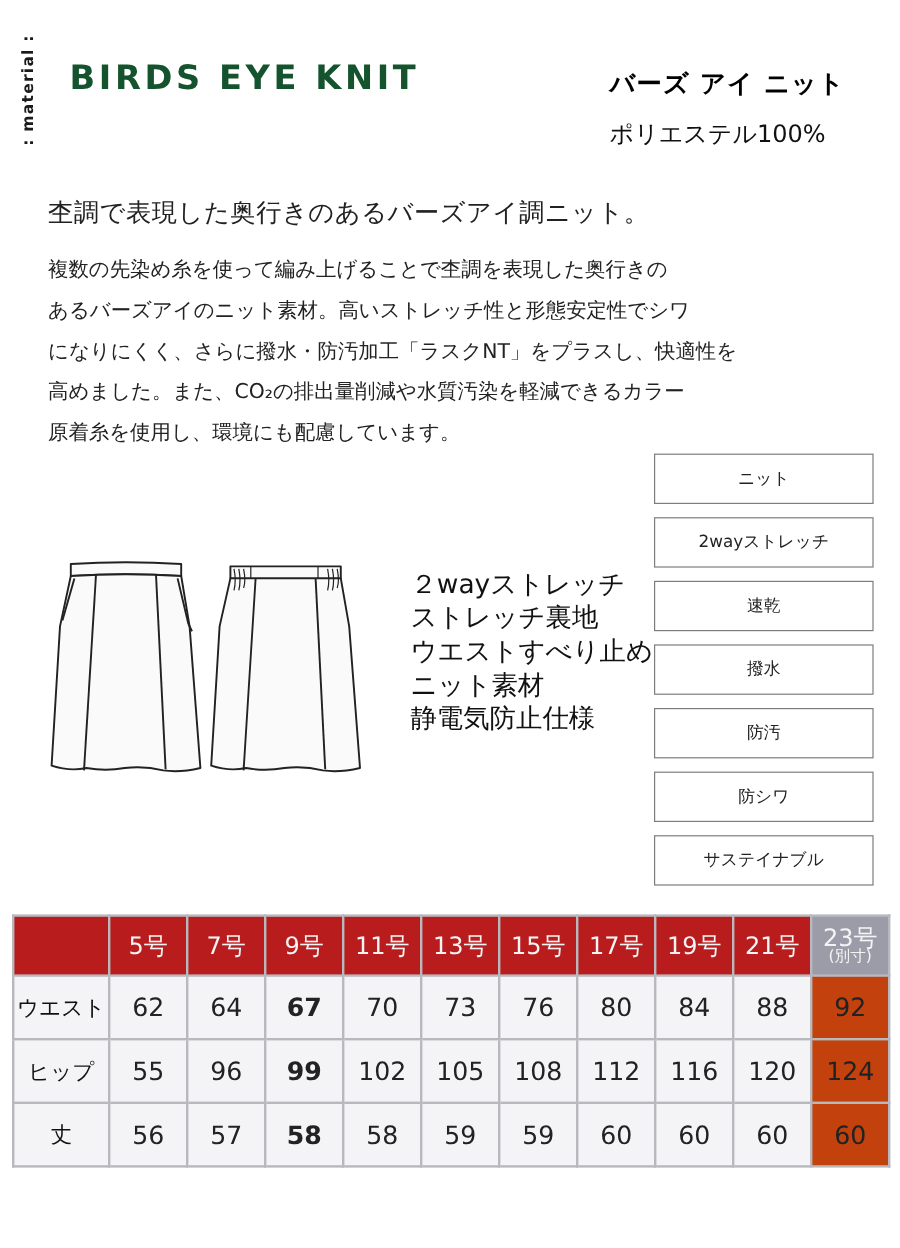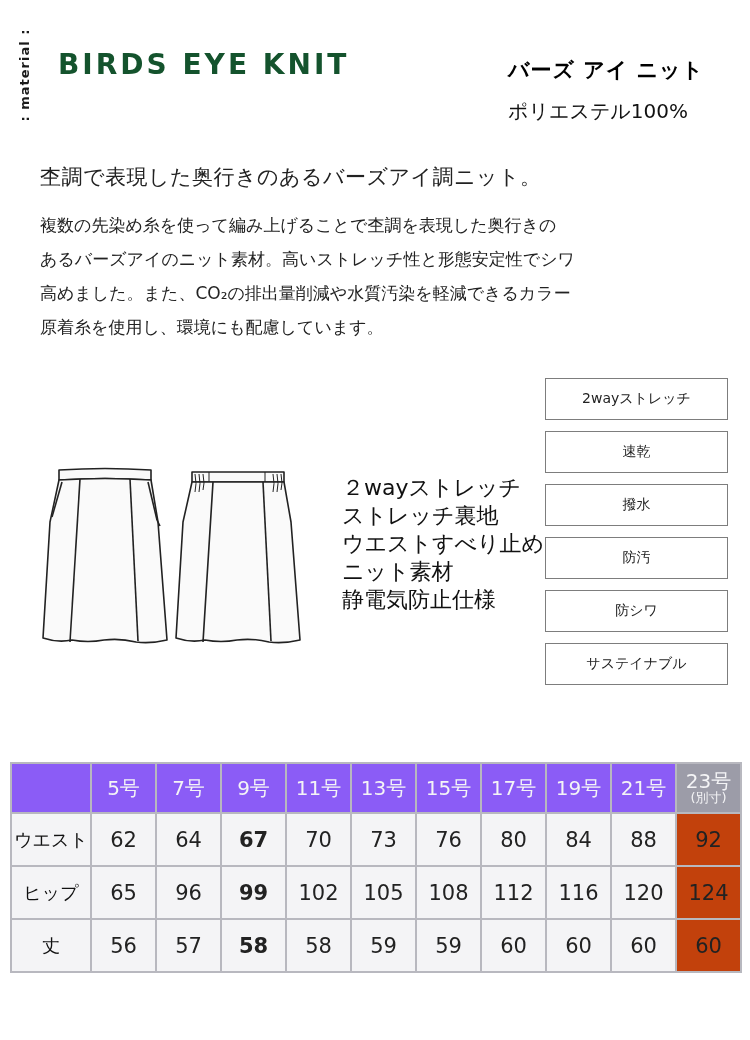--- a/index.html
+++ b/index.html
@@ -61,21 +61,21 @@
   }
 
   .size-table {
     position: absolute; left: 10px; top: 762px;
     border-collapse: collapse;
   }
   .size-table td, .size-table th {
     border: 2px solid #b8b8bf; text-align: center; padding: 0;
   }
   .size-table th {
-    background: #8b5cf6; color: #f4f4f6; font-weight: normal;
+    background: #b91c1c; color: #f4f4f6; font-weight: normal;
     height: 50px; font-size: 20px;
   }
   .size-table th.label-head { width: 80px; }
   .size-table th.size { width: 65px; }
   .size-table th.special { background: #9c9ca8; line-height: 19px; }
   .size-table th.special .sub { display: block; font-size: 13px; line-height: 14px; }
   .size-table td {
     height: 53px; font-size: 21px; color: #222; background: #f4f4f6;
   }
   .size-table td.rowlabel { font-size: 18px; color: #111; }
@@ -91,25 +91,27 @@
 
 <div class="title-en">BIRDS EYE KNIT</div>
 <div class="title-ja">バーズ アイ ニット</div>
 <div class="composition">ポリエステル100%</div>
 
 <div class="headline">杢調で表現した奥行きのあるバーズアイ調ニット。</div>
 
 <div class="desc">
   <p>複数の先染め糸を使って編み上げることで杢調を表現した奥行きの</p>
   <p>あるバーズアイのニット素材。高いストレッチ性と形態安定性でシワ</p>
+  <p>になりにくく、さらに撥水・防汚加工「ラスクNT」をプラスし、快適性を</p>
   <p>高めました。また、CO₂の排出量削減や水質汚染を軽減できるカラー</p>
   <p>原着糸を使用し、環境にも配慮しています。</p>
 </div>
 
 <div class="tags">
+  <div class="tag">ニット</div>
   <div class="tag">2wayストレッチ</div>
   <div class="tag">速乾</div>
   <div class="tag">撥水</div>
   <div class="tag">防汚</div>
   <div class="tag">防シワ</div>
   <div class="tag">サステイナブル</div>
 </div>
 
 <div class="illus front">
   <svg width="130" height="185" viewBox="0 0 130 185" fill="#fafafa" stroke="#222" stroke-width="1.6" stroke-linejoin="round">
@@ -169,21 +171,21 @@
     <td>70</td>
     <td>73</td>
     <td>76</td>
     <td>80</td>
     <td>84</td>
     <td>88</td>
     <td class="special">92</td>
   </tr>
   <tr>
     <td class="rowlabel">ヒップ</td>
-    <td>65</td>
+    <td>55</td>
     <td>96</td>
     <td class="bold">99</td>
     <td>102</td>
     <td>105</td>
     <td>108</td>
     <td>112</td>
     <td>116</td>
     <td>120</td>
     <td class="special">124</td>
   </tr>

